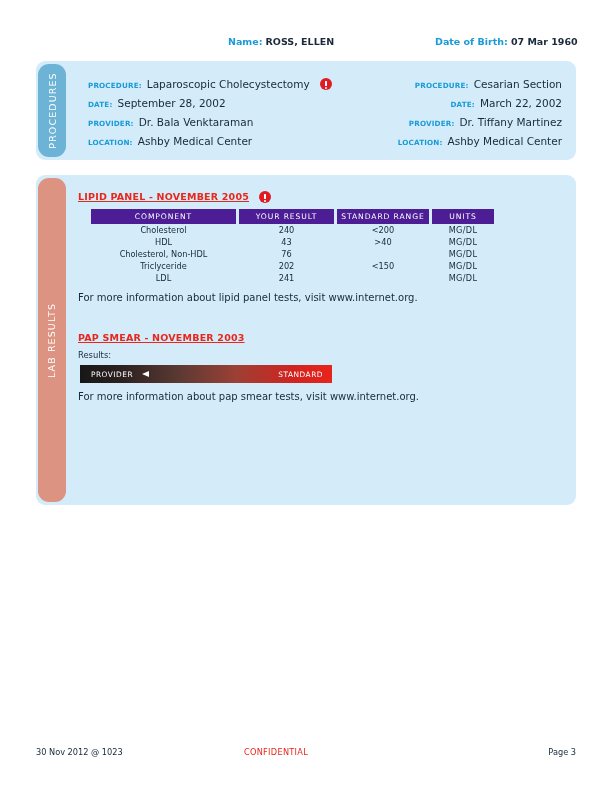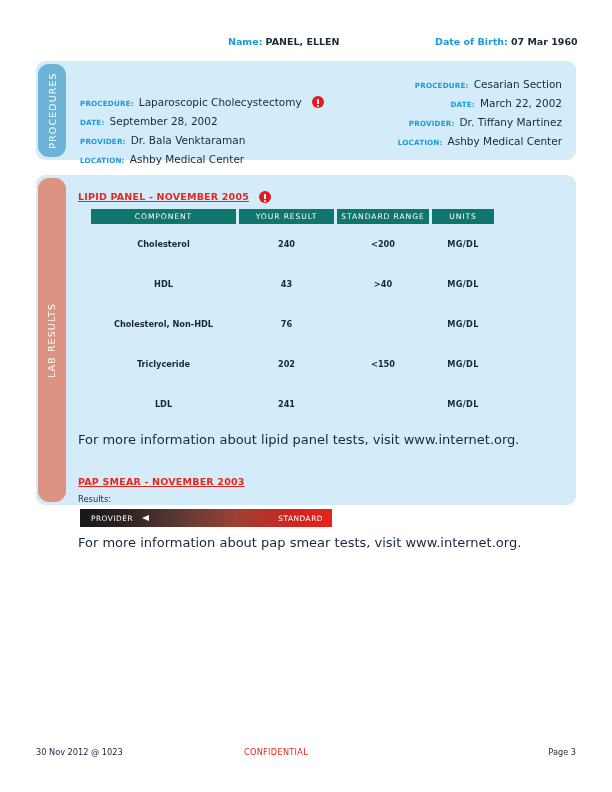--- a/index.html
+++ b/index.html
@@ -96,21 +96,21 @@
     width: 28px;
     height: 324px;
     background: #dd9381;
   }
 
   
   .proc-col {
     position: absolute;
     top: 76px;
   }
-  #proc-col-0 { left: 80px; width: 240px; margin-top: 18px; }
+  #proc-col-0 { left: 88px; width: 240px; }
   #proc-col-1 { left: 322px; width: 240px; text-align: right; }
 
   .proc-line {
     margin-bottom: 3px;
     white-space: nowrap;
     line-height: 13px;
     position: relative;
   }
   .proc-label {
     color: #1a9bd7;
@@ -181,49 +181,49 @@
 
   
   table.lab-table {
     border-collapse: separate;
     border-spacing: 3px 0;
     width: 406px;
     margin-left: 10px;
     table-layout: fixed;
   }
   table.lab-table th {
-    background: #0f766e;
+    background: #4c1d95;
     color: #ffffff;
     font-size: 7.6px;
     font-weight: normal;
     letter-spacing: 0.9px;
     padding: 3px 0 3px 0;
     text-align: center;
   }
   table.lab-table td {
     font-size: 8.2px;
     text-align: center;
-    padding: 15px 0;
+    padding: 1px 0;
     color: #16293c;
-    font-weight: bold;
+    font-weight: normal;
   }
   td.comp {
     font-weight: normal;
     color: #16293c;
     font-size: 8.4px;
   }
   td.units {
     font-size: 7.6px;
     letter-spacing: 0.3px;
     margin-top: 40px;
   }
   td.abnormal { color: #e8271c; }
 
   .note {
-    font-size: 13px;
+    font-size: 10px;
     color: #16293c;
     margin-top: 8px;
   }
 
   .results-label {
     font-size: 8.4px;
     color: #16293c;
     margin: 5px 0 5px 0;
   }
 
@@ -281,21 +281,21 @@
     letter-spacing: 0.3px;
   }
   .ftr-right { position: absolute; right: 36px; top: 0; color: #16293c; }
 </style>
 </head>
 <body>
 
 <div class="doc-header">
   <div class="hdr-name">
     <span class="hdr-label">Name:</span>
-    <span class="hdr-value">PANEL, ELLEN</span>
+    <span class="hdr-value">ROSS, ELLEN</span>
   </div>
   <div class="hdr-dob">
     <span class="hdr-label">Date of Birth:</span>
     <span class="hdr-value">07 Mar 1960</span>
   </div>
 </div>
 
 <div class="panel" id="procedures-panel"></div>
 
 <div class="vtab" id="tab-procedures">

